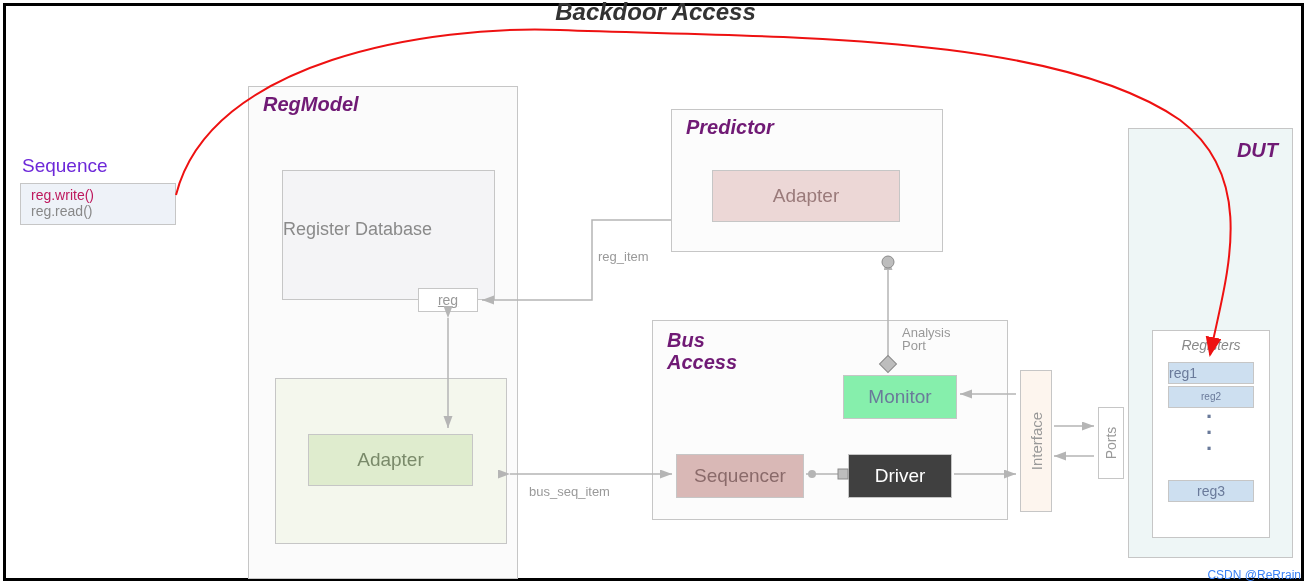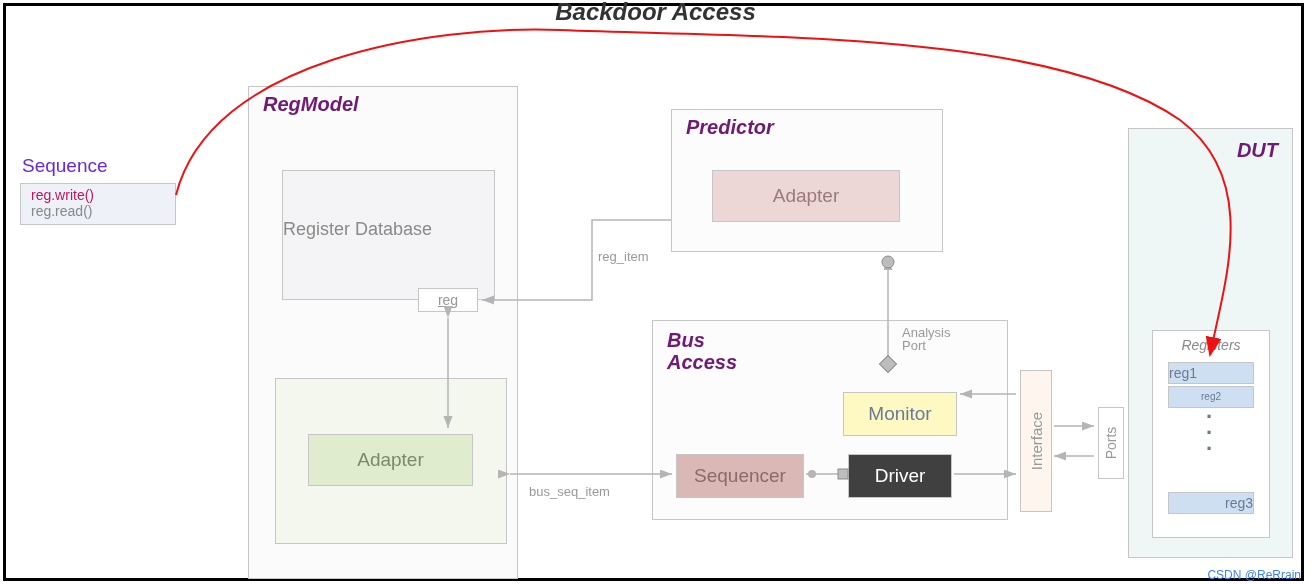--- a/index.html
+++ b/index.html
@@ -60,21 +60,21 @@
 <div class="el blk" style="left:671px;top:109px;width:272px;height:143px;background:#fcfcfc;">
   <div class="title-in box-title">Predictor</div>
 </div>
 <div class="el blk" style="left:712px;top:170px;width:188px;height:52px;background:#ecd7d6;text-align:center;line-height:50px;font-size:19px;color:#9a7a7a;">Adapter</div>
 
 <div class="el blk" style="left:652px;top:320px;width:356px;height:200px;background:#fcfcfc;">
   <div style="position:absolute;left:14px;top:8px;" class="box-title">Bus</div>
   <div style="position:absolute;left:14px;top:30px;" class="box-title">Access</div>
 </div>
 
-<div class="el blk" style="left:843px;top:392px;width:114px;height:44px;background:#fef9c3;text-align:center;line-height:42px;font-size:19px;color:#6a7a9a;">Monitor</div>
+<div class="el blk" style="left:843px;top:375px;width:114px;height:44px;background:#86efac;text-align:center;line-height:42px;font-size:19px;color:#6a7a9a;">Monitor</div>
 
 <div class="el small-label" style="left:902px;top:326px;width:70px;white-space:pre-line;line-height:13px;">Analysis
 Port</div>
 
 <div class="el blk" style="left:676px;top:454px;width:128px;height:44px;background:#d9b8b6;text-align:center;line-height:42px;font-size:19px;color:#8a6a6a;">Sequencer</div>
 
 <div class="el blk" style="left:848px;top:454px;width:104px;height:44px;background:#404040;text-align:center;line-height:42px;font-size:19px;color:#fff;">Driver</div>
 
 <div class="el blk" style="left:1020px;top:370px;width:32px;height:142px;background:#fdf5ee;">
   <div style="position:absolute;left:50%;top:50%;transform:translate(-50%,-50%) rotate(-90deg);font-size:15px;color:#999;white-space:nowrap;">Interface</div>
@@ -89,21 +89,21 @@
 </div>
 
 <div class="el blk" style="left:1152px;top:330px;width:118px;height:208px;background:#fff;">
   <div style="position:absolute;left:0;right:0;top:6px;text-align:center;font-style:italic;font-size:14px;color:#888;">Registers</div>
 </div>
 <div class="el blk" style="left:1168px;top:362px;width:86px;height:22px;background:#cddff0;font-size:14px;line-height:20px;color:#6a7a9a;">reg1</div>
 <div class="el blk" style="left:1168px;top:386px;width:86px;height:22px;background:#cddff0;text-align:center;font-size:10px;line-height:20px;color:#6a7a9a;">reg2</div>
 <div class="el" style="left:1206px;top:414px;font-size:22px;color:#6a7a9a;font-weight:bold;line-height:6px;">·</div>
 <div class="el" style="left:1206px;top:430px;font-size:22px;color:#6a7a9a;font-weight:bold;line-height:6px;">·</div>
 <div class="el" style="left:1206px;top:446px;font-size:22px;color:#6a7a9a;font-weight:bold;line-height:6px;">·</div>
-<div class="el blk" style="left:1168px;top:492px;width:86px;height:22px;background:#cddff0;text-align:right;font-size:14px;line-height:20px;color:#6a7a9a;">reg3</div>
+<div class="el blk" style="left:1168px;top:480px;width:86px;height:22px;background:#cddff0;text-align:center;font-size:14px;line-height:20px;color:#6a7a9a;">reg3</div>
 
 <div class="el small-label" style="left:598px;top:249px;">reg_item</div>
 <div class="el small-label" style="left:529px;top:452px;margin-top:32px;">bus_seq_item</div>
 
 <svg class="wires">
   <defs>
     <marker id="ah" markerWidth="10" markerHeight="10" refX="8" refY="3" orient="auto">
       <path d="M0,0 L8,3 L0,6 Z" fill="#b5b5b5"></path>
     </marker>
     <marker id="ah2" markerWidth="10" markerHeight="10" refX="8" refY="3" orient="auto">

